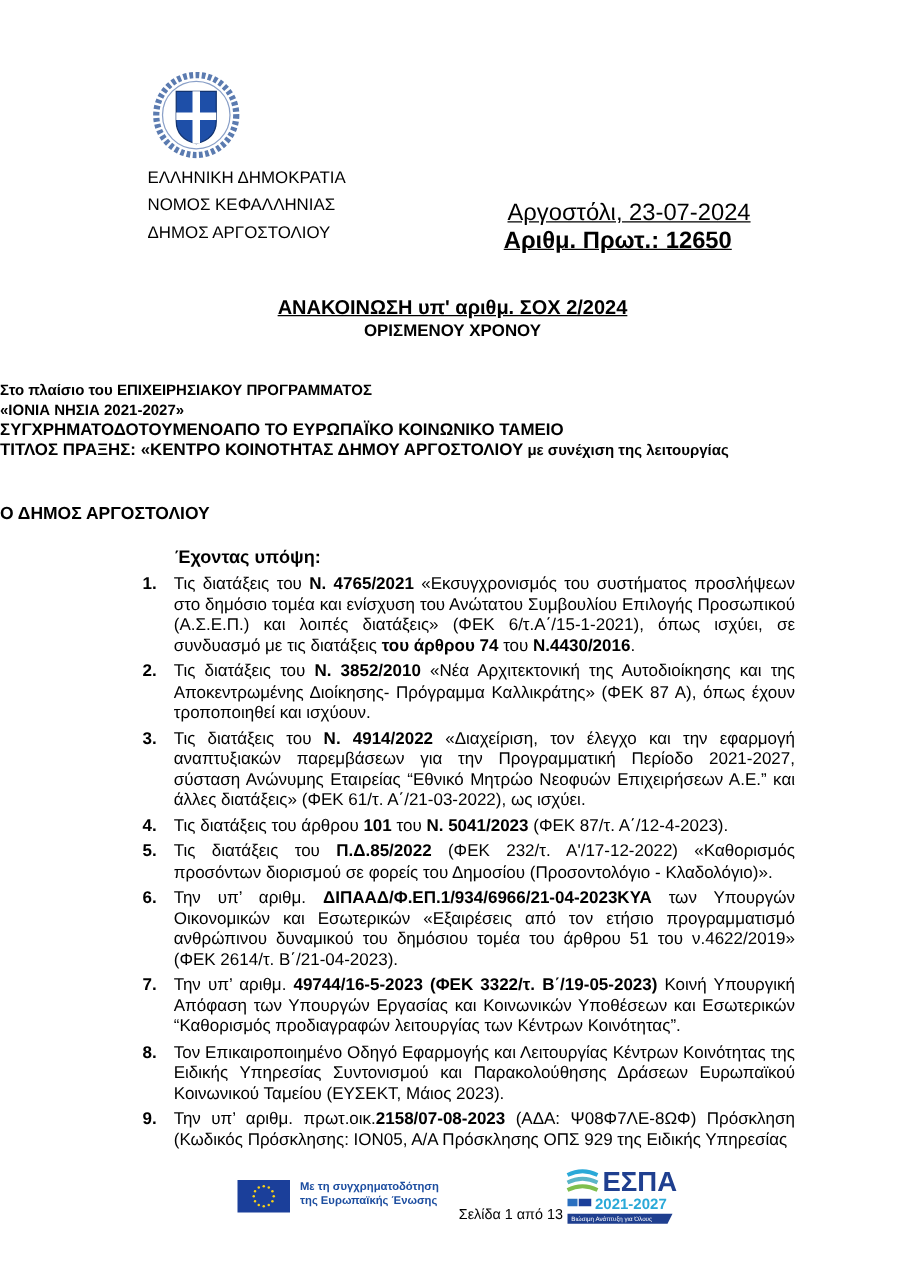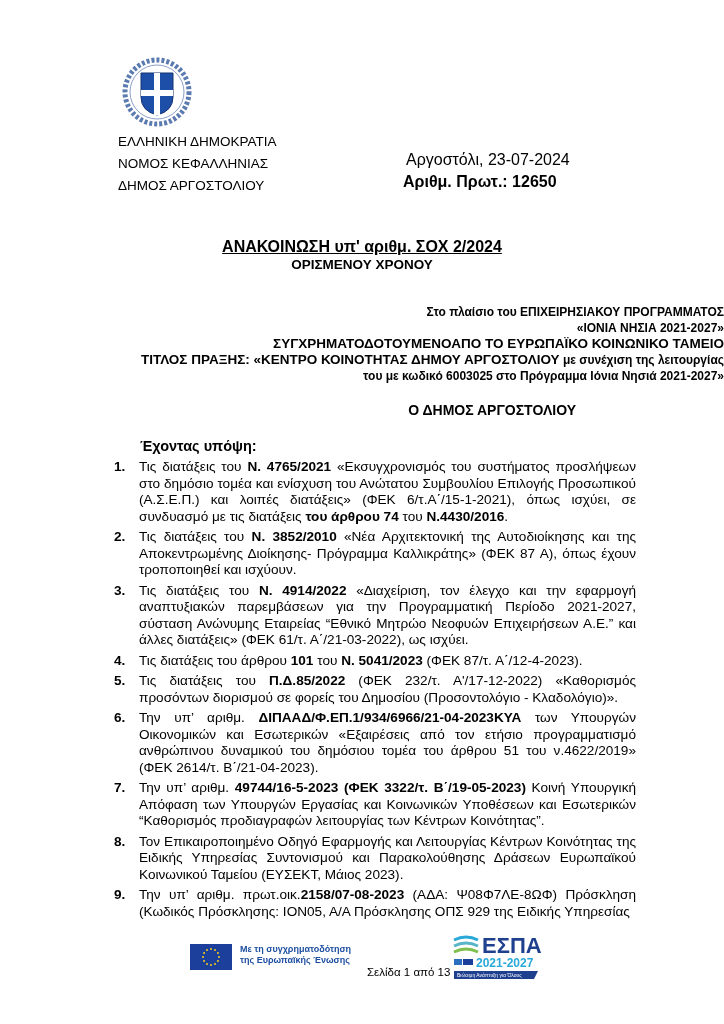--- a/index.html
+++ b/index.html
@@ -2,29 +2,29 @@
 <html><head>
 <meta charset="utf-8">
 <style>
   html, body { margin: 0; padding: 0; background: #ffffff; }
   body {
     width: 724px; height: 1024px; position: relative; overflow: hidden;
     font-family: "Liberation Sans", sans-serif; color: #000; font-size: 13px;
   }
   .emblem { position: absolute; left: 122px; top: 57px; width: 70px; height: 70px; }
   .header-left { position: absolute; left: 118px; top: 131px; font-size: 13.5px; line-height: 22px; }
-  .header-right { position: absolute; left: 403px; top: 149px; font-size: 16px; line-height: 22px; }
+  .header-right { position: absolute; left: 403px; top: 160px; font-size: 19px; line-height: 22px; text-decoration: underline; }
   .header-right div:first-child { padding-left: 3px; }
   .title-block { position: absolute; left: 0; width: 724px; top: 237px; text-align: center; }
   .title-main { font-size: 16px; font-weight: bold; text-decoration: underline; line-height: 20px; }
   .title-sub { font-size: 13.5px; font-weight: bold; line-height: 16px; }
-  .program-block { position: absolute; left: 0; width: 724px; top: 304px; text-align: right; font-weight: bold; }
+  .program-block { position: absolute; left: 0; width: 724px; top: 304px; text-align: left; font-weight: bold; }
   .program-block .small { font-size: 12px; line-height: 16px; }
   .program-block .big { font-size: 13.5px; line-height: 16px; }
-  .municipality { position: absolute; left: 0; width: 576px; top: 402px; text-align: right; font-size: 14px; font-weight: bold; }
+  .municipality { position: absolute; left: 0; width: 576px; top: 402px; text-align: left; font-size: 14px; font-weight: bold; }
   .considering { position: absolute; left: 140px; top: 438px; font-size: 14.5px; font-weight: bold; }
   .list { position: absolute; left: 114px; top: 459px; width: 522px; }
   .item { display: flex; margin-bottom: 4px; font-size: 13.6px; line-height: 16.5px; }
   .num { width: 25px; flex: none; font-weight: bold; text-align: left; }
   .txt { flex: 1; text-align: justify; }
   .txt b { font-weight: bold; }
   .footer-eu { position: absolute; left: 190px; top: 944px; display: flex; }
   .eu-flag { width: 42px; height: 26px; background: #1b3f9a; position: relative; }
   .eu-text { margin-left: 8px; font-size: 9px; font-weight: bold; color: #1d4ea0; line-height: 11px; }
   .espa { position: absolute; left: 452px; top: 932px; width: 130px; height: 56px; }
@@ -55,21 +55,20 @@
 <div class="title-block">
   <div class="title-main">ΑΝΑΚΟΙΝΩΣΗ υπ' αριθμ. ΣΟΧ 2/2024</div>
   <div class="title-sub">ΟΡΙΣΜΕΝΟΥ ΧΡΟΝΟΥ</div>
 </div>
 
 <div class="program-block">
   <div class="small">Στο πλαίσιο του ΕΠΙΧΕΙΡΗΣΙΑΚΟΥ ΠΡΟΓΡΑΜΜΑΤΟΣ</div>
   <div class="small">«ΙΟΝΙΑ ΝΗΣΙΑ 2021-2027»</div>
   <div class="big">ΣΥΓΧΡΗΜΑΤΟΔΟΤΟΥΜΕΝΟΑΠΟ ΤΟ ΕΥΡΩΠΑΪΚΟ ΚΟΙΝΩΝΙΚΟ ΤΑΜΕΙΟ</div>
   <div class="big"><span>ΤΙΤΛΟΣ ΠΡΑΞΗΣ: «ΚΕΝΤΡΟ ΚΟΙΝΟΤΗΤΑΣ ΔΗΜΟΥ ΑΡΓΟΣΤΟΛΙΟΥ</span><span class="small"> με συνέχιση της λειτουργίας</span></div>
-  <div class="small">του με κωδικό 6003025 στο Πρόγραμμα Ιόνια Νησιά 2021-2027»</div>
 </div>
 
 <div class="municipality">Ο ΔΗΜΟΣ ΑΡΓΟΣΤΟΛΙΟΥ</div>
 <div class="considering">Έχοντας υπόψη:</div>
 
 <div class="list" id="list">
     <div class="item">
       <span class="num">1.</span>
       <span class="txt"><span>Τις διατάξεις του </span><b>Ν. 4765/2021</b><span> «Εκσυγχρονισμός του συστήματος προσλήψεων στο δημόσιο τομέα και ενίσχυση του Ανώτατου Συμβουλίου Επιλογής Προσωπικού (Α.Σ.Ε.Π.) και λοιπές διατάξεις» (ΦΕΚ 6/τ.Α΄/15-1-2021), όπως ισχύει, σε συνδυασμό με τις διατάξεις </span><b>του άρθρου 74</b><span> του </span><b>Ν.4430/2016</b><span>.</span></span>
     </div>

